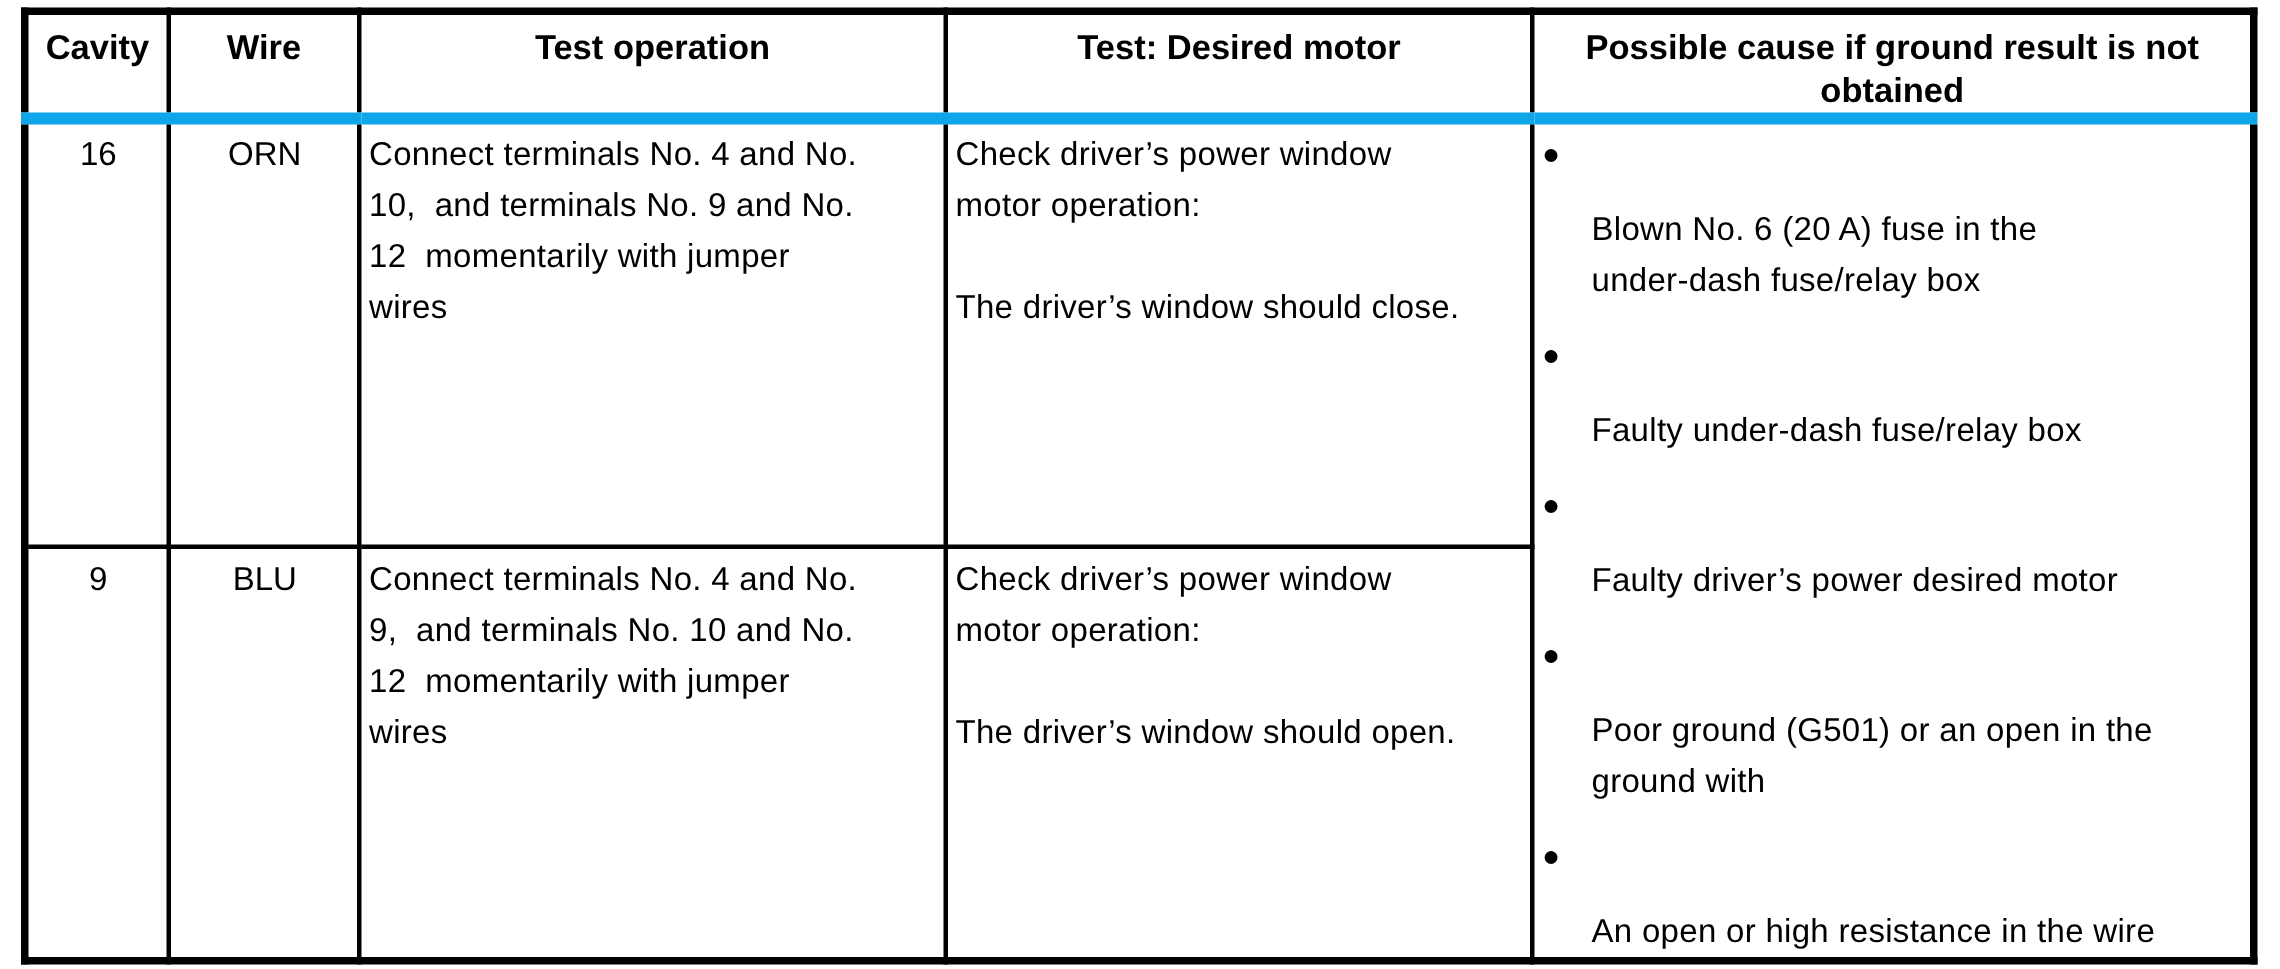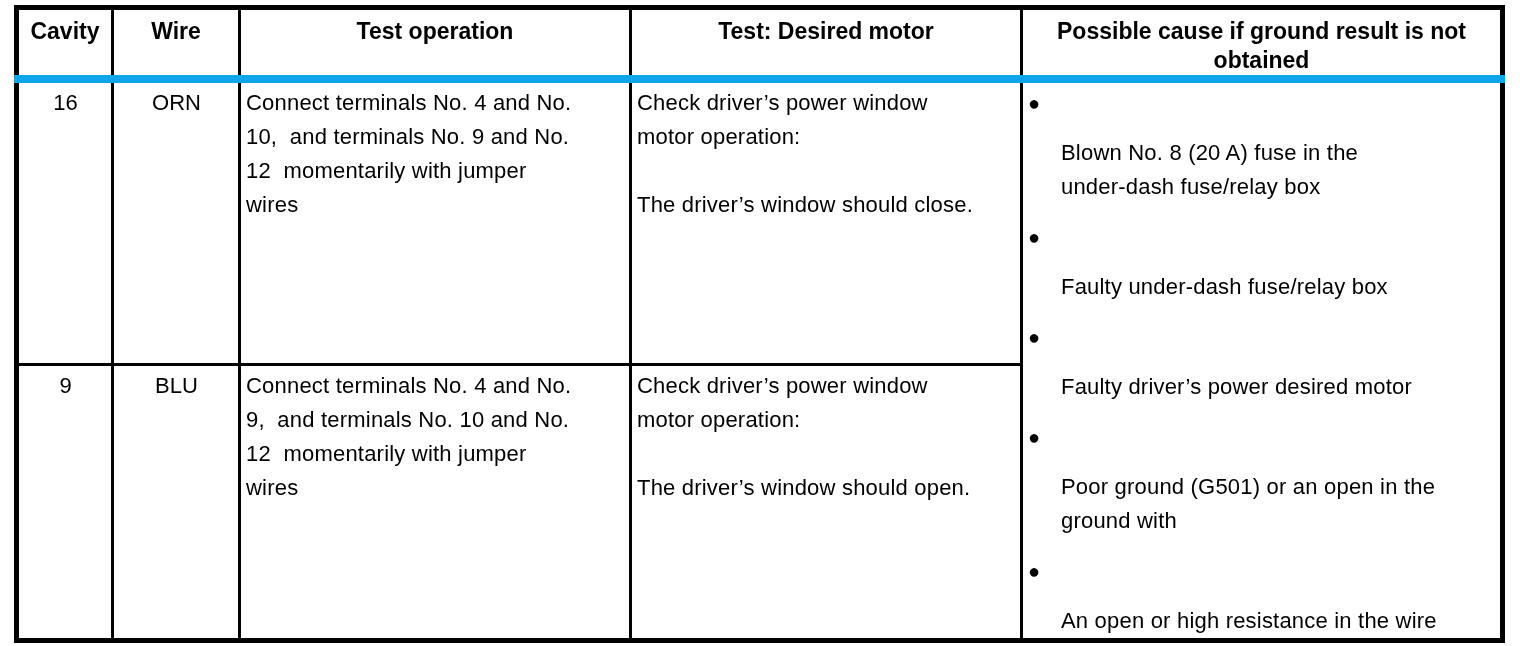--- a/index.html
+++ b/index.html
@@ -101,21 +101,21 @@
 10,  and terminals No. 9 and No.
 12  momentarily with jumper
 wires</td>
         <td class="c-text">Check driver’s power window
 motor operation:
 
 The driver’s window should close.</td>
         <td class="c-causes" rowspan="2">
           <div class="cause-item">
             <div class="bullet">●</div>
-            <div class="cause-text">Blown No. 8 (20 A) fuse in the
+            <div class="cause-text">Blown No. 6 (20 A) fuse in the
 under-dash fuse/relay box</div>
           </div>
           <div class="cause-item">
             <div class="bullet">●</div>
             <div class="cause-text">Faulty under-dash fuse/relay box</div>
           </div>
           <div class="cause-item">
             <div class="bullet">●</div>
             <div class="cause-text">Faulty driver’s power desired motor</div>
           </div>

